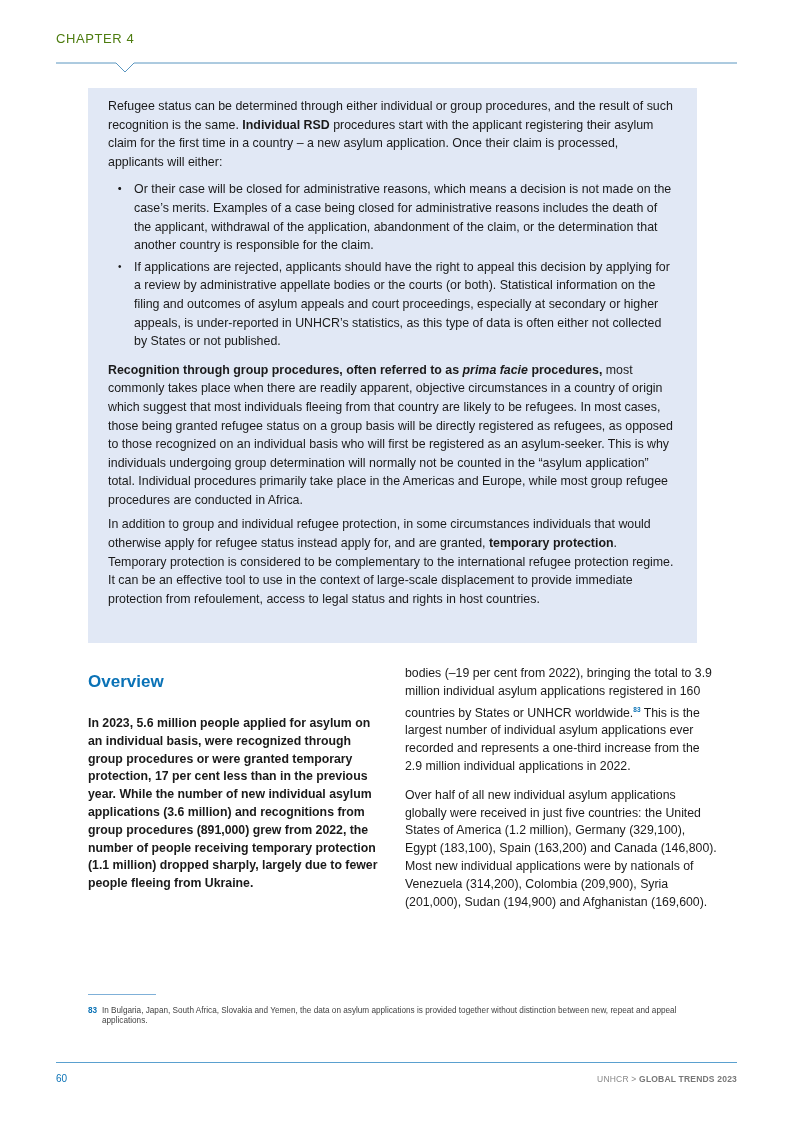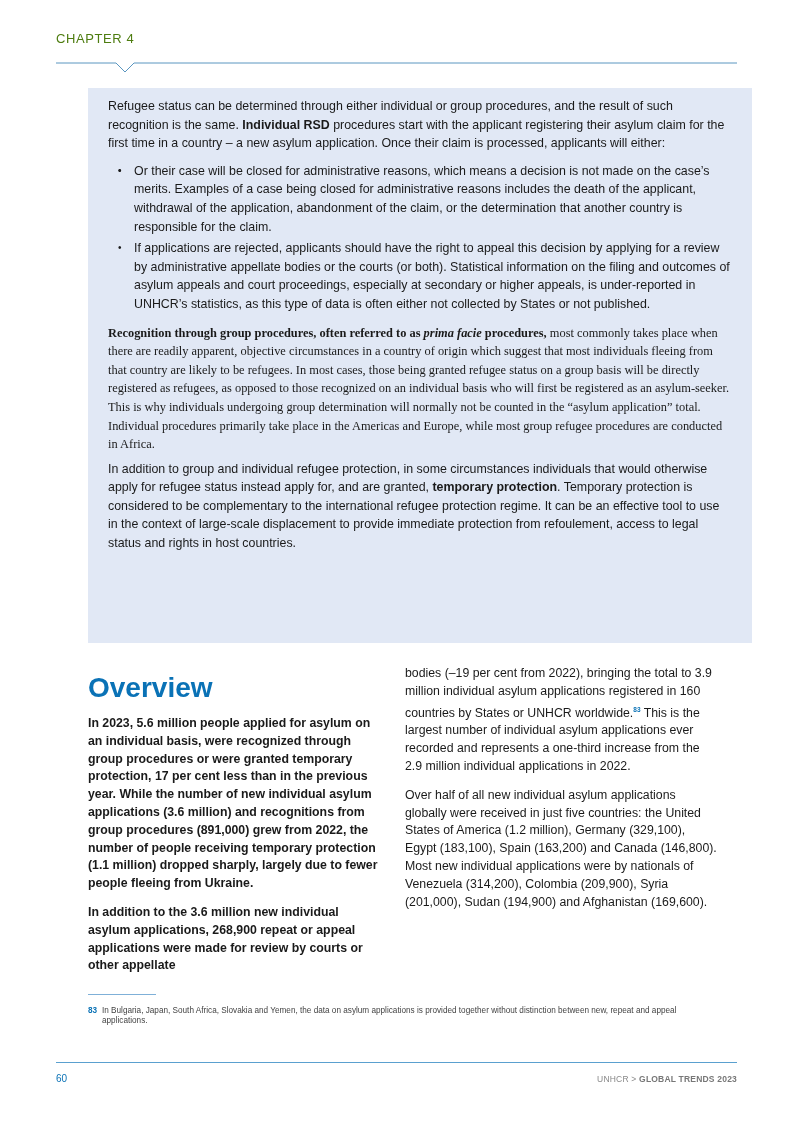--- a/index.html
+++ b/index.html
@@ -1,30 +1,30 @@
 <!DOCTYPE html>
 <html><head>
 <meta charset="utf-8">
 <style>
   html, body { margin: 0; padding: 0; background: #ffffff; }
   body { width: 793px; height: 1122px; position: relative; overflow: hidden;
          font-family: "Liberation Sans", sans-serif; color: #1a1a1a; }
   .chapter-label { position: absolute; left: 56px; top: 31px; font-size: 13px;
                    letter-spacing: 0.6px; color: #4d7c0f; }
   .header-rule { position: absolute; left: 56px; top: 55px; width: 681px; height: 20px; }
-  .callout-box { position: absolute; left: 88px; top: 88px; width: 664px; height: 555px;
+  .callout-box { position: absolute; left: 88px; top: 88px; width: 609px; height: 555px;
                  background: #e1e8f5; box-sizing: border-box; padding: 9px 20px 0 20px; }
   .callout-box p { margin: 0 0 6px 0; font-size: 12.4px; line-height: 18.6px; }
   .callout-box ul { margin: 9px 0 10px 0; padding-left: 26px; list-style: none; }
   .callout-box li { position: relative; font-size: 12.4px; line-height: 18.6px; margin-bottom: 3px; }
   .callout-box li .bullet { position: absolute; left: -16px; top: 0; font-size: 10px; }
-  .callout-box .p2 { margin-top: 8px; font-family: Liberation Serif, serif; }
+  .callout-box .p2 { margin-top: 8px; }
   b { font-weight: bold; }
   .overview-title { position: absolute; left: 88px; top: 672px; margin: 0;
-                    font-size: 28px; font-weight: bold; color: #0a72b6; }
+                    font-size: 17px; font-weight: bold; color: #0a72b6; }
   .col { position: absolute; width: 300px; font-size: 12.3px; line-height: 17.8px; }
   .col p { margin: 0 0 11px 0; }
   .col-left { left: 88px; top: 715px; width: 290px; font-weight: bold; }
   .col-right { left: 405px; top: 665px; width: 315px; }
   sup.fn { color: #0a72b6; font-size: 6.5px; font-weight: bold; vertical-align: 5px; }
   .fn-rule { position: absolute; left: 88px; top: 994px; width: 68px; height: 1px; background: #7fb0d8; }
   .footnote { position: absolute; left: 88px; top: 1006px; width: 620px; font-size: 8.2px;
               line-height: 10px; color: #444; padding-left: 14px; box-sizing: border-box; }
   .footnote .fn-num { position: absolute; left: 0; top: 0; color: #0a72b6; font-weight: bold; }
   .footer-rule { position: absolute; left: 56px; top: 1062px; width: 681px; height: 1px; background: #5aa0cf; }
@@ -49,21 +49,20 @@
     <li><span class="bullet">•</span><span>If applications are rejected, applicants should have the right to appeal this decision by applying for a review by administrative appellate bodies or the courts (or both). Statistical information on the filing and outcomes of asylum appeals and court proceedings, especially at secondary or higher appeals, is under-reported in UNHCR’s statistics, as this type of data is often either not collected by States or not published.</span></li>
   </ul>
   <p class="p2"><b><span>Recognition through group procedures, often referred to as </span><i>prima facie</i><span> procedures,</span></b><span> most commonly takes place when there are readily apparent, objective circumstances in a country of origin which suggest that most individuals fleeing from that country are likely to be refugees. In most cases, those being granted refugee status on a group basis will be directly registered as refugees, as opposed to those recognized on an individual basis who will first be registered as an asylum-seeker. This is why individuals undergoing group determination will normally not be counted in the “asylum application” total. Individual procedures primarily take place in the Americas and Europe, while most group refugee procedures are conducted in Africa.</span></p>
   <p><span>In addition to group and individual refugee protection, in some circumstances individuals that would otherwise apply for refugee status instead apply for, and are granted, </span><b>temporary protection</b><span>. Temporary protection is considered to be complementary to the international refugee protection regime. It can be an effective tool to use in the context of large-scale displacement to provide immediate protection from refoulement, access to legal status and rights in host countries.</span></p>
 </div>
 
 <h2 class="overview-title">Overview</h2>
 
 <div class="col col-left">
   <p>In 2023, 5.6 million people applied for asylum on an individual basis, were recognized through group procedures or were granted temporary protection, 17 per cent less than in the previous year. While the number of new individual asylum applications (3.6 million) and recognitions from group procedures (891,000) grew from 2022, the number of people receiving temporary protection (1.1 million) dropped sharply, largely due to fewer people fleeing from Ukraine.</p>
-  <p>In addition to the 3.6 million new individual asylum applications, 268,900 repeat or appeal applications were made for review by courts or other appellate</p>
 </div>
 
 <div class="col col-right">
   <p><span>bodies (–19 per cent from 2022), bringing the total to 3.9 million individual asylum applications registered in 160 countries by States or UNHCR worldwide.</span><sup class="fn">83</sup><span> This is the largest number of individual asylum applications ever recorded and represents a one-third increase from the 2.9 million individual applications in 2022.</span></p>
   <p>Over half of all new individual asylum applications globally were received in just five countries: the United States of America (1.2 million), Germany (329,100), Egypt (183,100), Spain (163,200) and Canada (146,800). Most new individual applications were by nationals of Venezuela (314,200), Colombia (209,900), Syria (201,000), Sudan (194,900) and Afghanistan (169,600).</p>
 </div>
 
 <div class="fn-rule"></div>
 <div class="footnote">
   <span class="fn-num">83</span>

